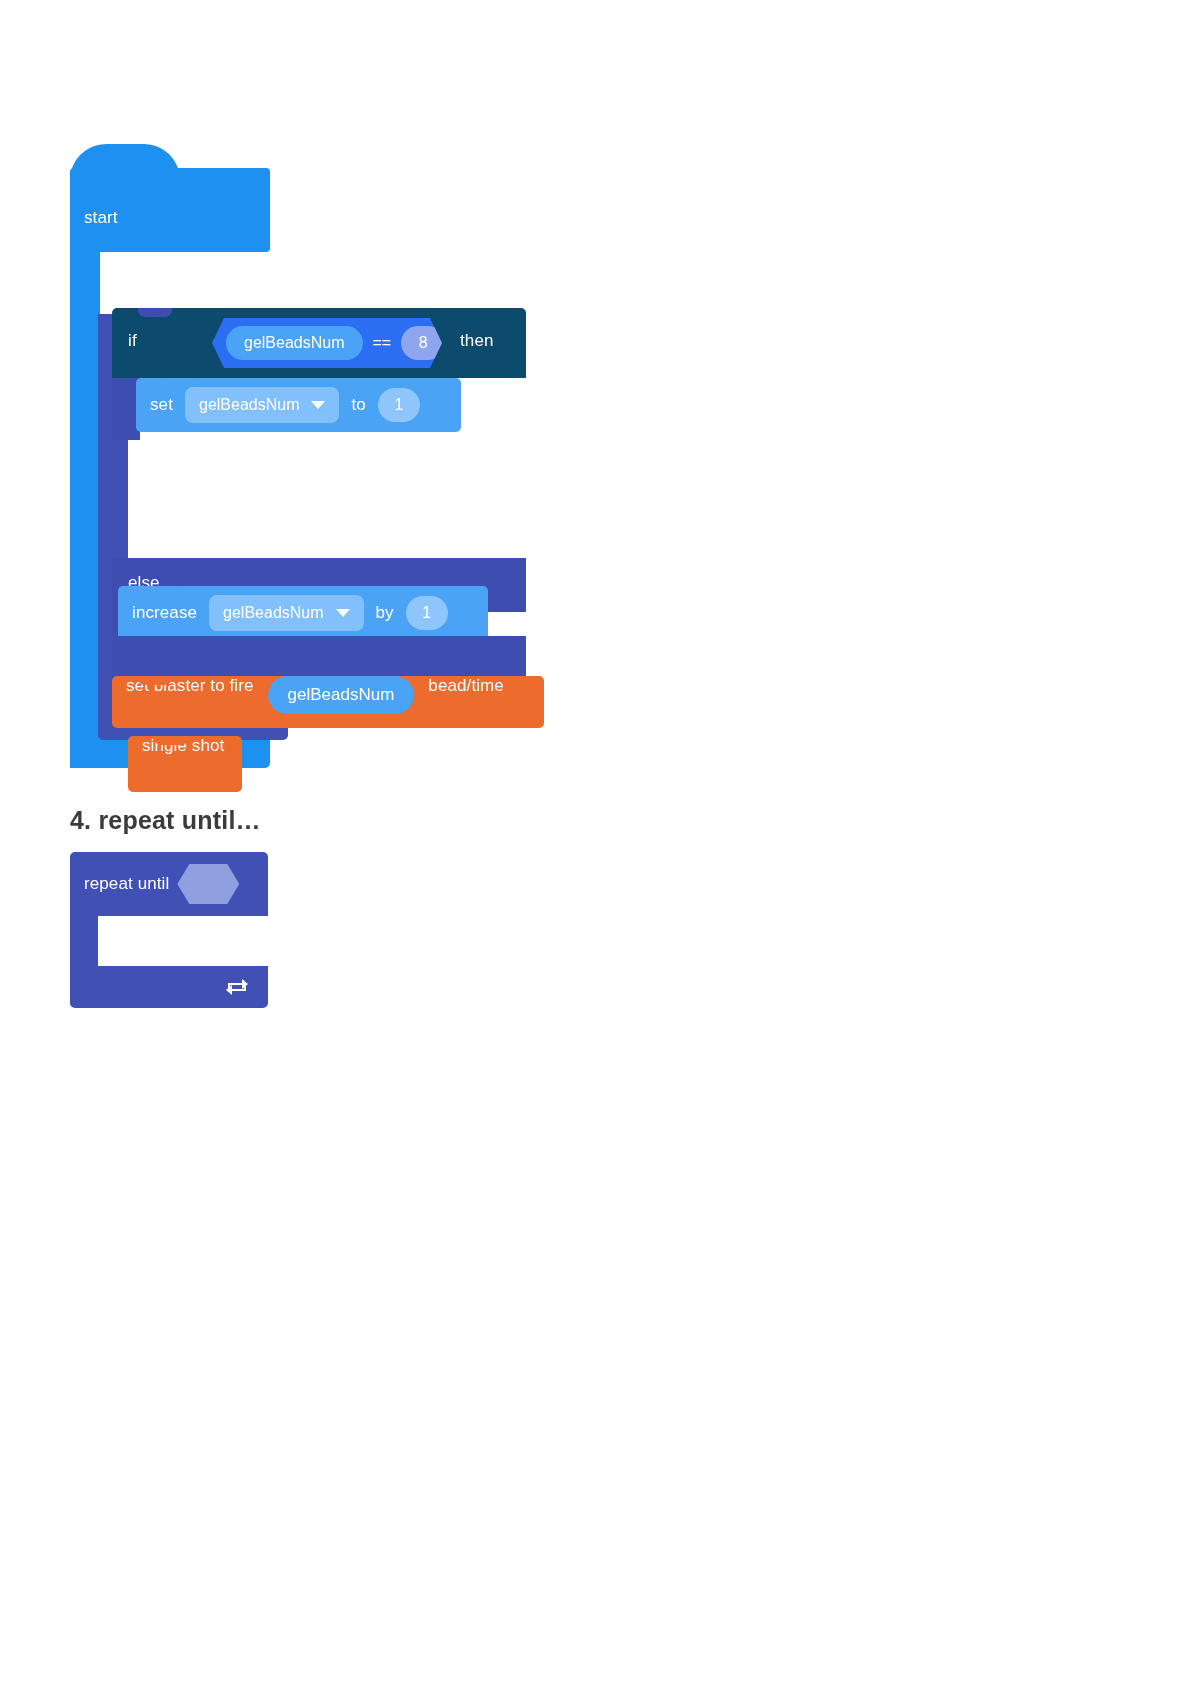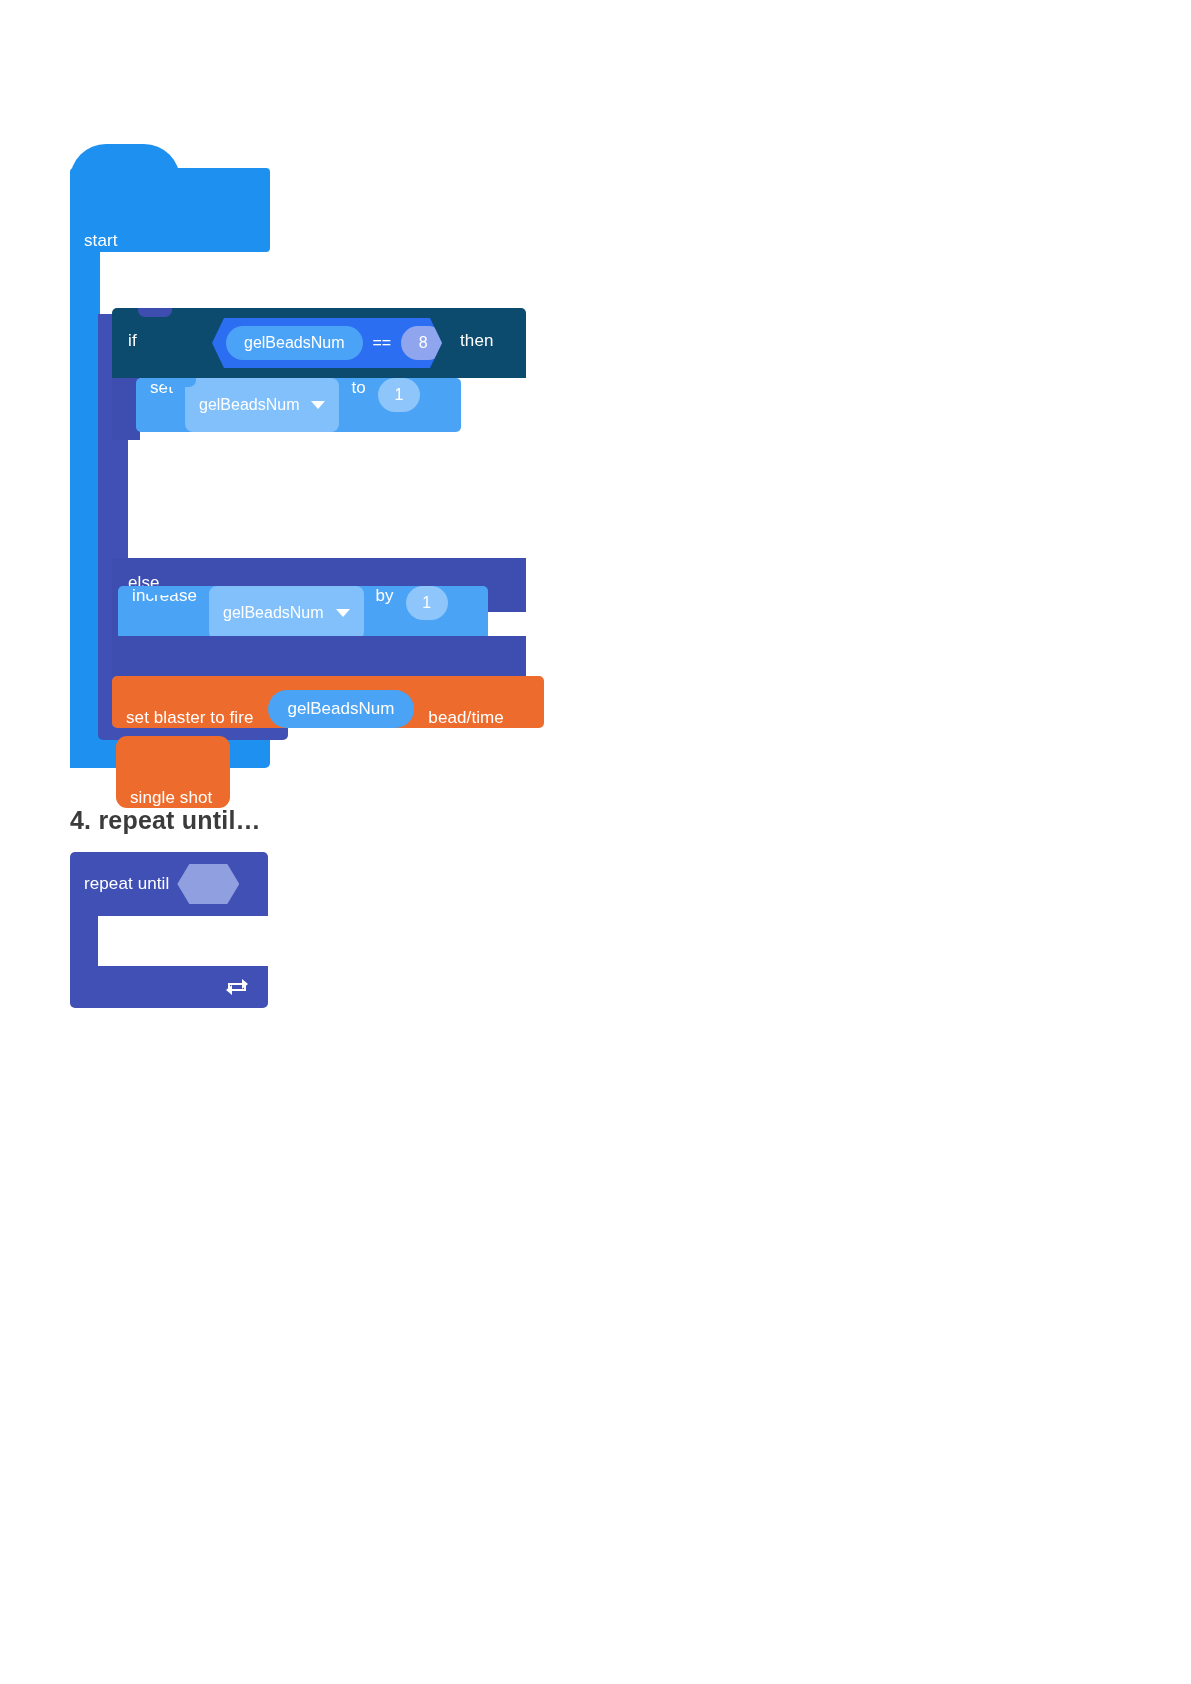--- a/index.html
+++ b/index.html
@@ -22,21 +22,21 @@
   .start-hat {
     position:absolute; left:0; top:0; width:200px; height:84px;
     background:#1e90f0;
     border-radius:4px;
   }
   .start-hat::before{
     content:""; position:absolute; left:0; top:-24px; width:110px; height:36px;
     background:#1e90f0;
     border-radius:55px 55px 0 0;
   }
-  .start-hat .lbl { position:absolute; left:14px; top:40px;margin-top:23px; }
+  .start-hat .lbl { position:absolute; left:14px; top:40px; }
 
   
   .start-body {
     position:absolute; left:0; top:72px; width:30px; height:528px;
     background:#1e90f0;
   }
   .start-foot {
     position:absolute; left:0; top:568px; width:200px; height:32px;
     background:#1e90f0; border-radius:0 0 5px 5px;
   }
@@ -91,49 +91,49 @@
   .else-bar .lbl { position:absolute; left:16px; top:15px; }
   .else-body { position:absolute; left:42px; top:420px; width:28px; height:66px; background:#3d4db0; }
   .if-foot {
     position:absolute; left:42px; top:468px; width:414px; height:46px;
     background:#3d4db0; border-radius:0 0 5px 5px;
   }
 
   
   .var-row {
     position:absolute; background:#4aa3f5; border-radius:5px;
-    height:54px; display:flex; padding:0 14px; gap:12px;
+    height:54px; display:flex; align-items:center; padding:0 14px; gap:12px;
   }
   .var-row .lbl { font-size:17px; }
   .dropdown {
     background:#82c0fb; color:#fff; font-size:16px; border-radius:8px;
     padding:9px 14px; display:flex; align-items:center; gap:12px; white-space:nowrap;
   }
   .caret { width:0; height:0; border-left:7px solid transparent; border-right:7px solid transparent; border-top:8px solid #ffffff; }
   .num-oval-lt {
     background:#8ec6fb; color:#fff; font-size:16px;
     min-width:42px; height:34px; border-radius:18px;
     display:flex; align-items:center; justify-content:center;
   }
 
   #row-set      { left:66px; top:210px; width:325px; }
   #row-increase { left:48px; top:418px; width:370px; }
 
   
   .orange-row {
     position:absolute; background:#ec6b2d; border-radius:5px;
-    height:52px; display:flex; align-items:flex-end; padding:0 14px; gap:14px;
+    height:52px; display:flex; align-items:flex-start; padding:0 14px; gap:14px;
   }
   .orange-row .lbl { font-size:17px; }
   .blue-pill {
     background:#4aa3f5; color:#fff; font-size:17px;
     padding:9px 20px; border-radius:22px; white-space:nowrap;
   }
   #row-blaster { left:42px; top:508px; width:432px; }
-  #row-single  { left:46px; top:568px; width:114px; height:72px; border-radius:11px; }
+  #row-single  { left:58px; top:568px; width:114px; height:56px; border-radius:5px; }
 
   
   #heading-6 {
     position:absolute; left:70px; top:806px;
     font-size:25px; font-weight:bold; color:#3b3b3b; letter-spacing:.2px;
   }
 
   
   #program-2 { position:absolute; left:70px; top:852px; width:320px; height:140px; }
   .ru-head {

